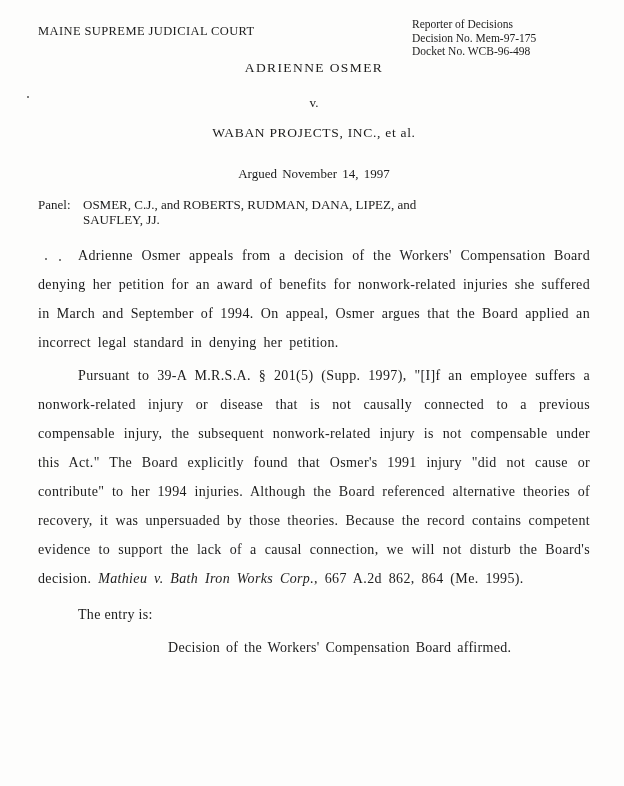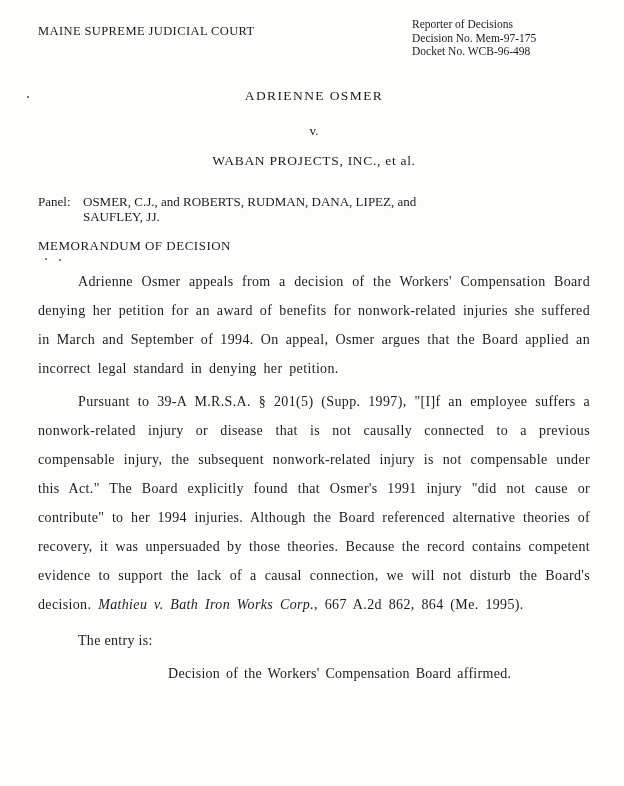--- a/index.html
+++ b/index.html
@@ -31,21 +31,21 @@
     white-space: nowrap;
   }
   .reporter-block {
     font-size: 11.5px;
     line-height: 13.5px;
     width: 178px;
     text-align: left;
   }
   .caption { text-align: center; }
   .party-appellant {
-    margin-top: 29px;
+    margin-top: 1px;
     font-size: 13.5px;
     letter-spacing: 1.4px;
   }
   .versus {
     margin-top: 19px;
     font-size: 13px;
   }
   .party-appellees {
     margin-top: 14px;
     font-size: 13.5px;
@@ -119,31 +119,31 @@
     </div>
   </div>
 
   <div class="caption">
     <div class="party-appellant">ADRIENNE OSMER</div>
     <div class="versus">v.</div>
     <div class="party-appellees">WABAN PROJECTS, INC., et al.</div>
   </div>
 
   <div class="dates">
+    <div>Argued November 14, 1997</div>
   </div>
 
   <div class="panel-row">
     <div class="panel-label">Panel:</div>
     <div class="panel-judges">
       <div>OSMER, C.J., and ROBERTS, RUDMAN, DANA, LIPEZ, and</div>
       <div>SAUFLEY, JJ.</div>
     </div>
   </div>
 
-  <div class="memo-heading">MEMORANDUM OF DECISION</div>
 
   <p class="body-para">Adrienne Osmer appeals from a decision of the Workers' Compensation Board denying her petition for an award of benefits for nonwork-related injuries she suffered in March and September of 1994.  On appeal, Osmer argues that the Board applied an incorrect legal standard in denying her petition.</p>
 
   <p class="body-para second"><span>Pursuant to 39-A M.R.S.A. § 201(5) (Supp. 1997), "[I]f an employee suffers a nonwork-related injury or disease that is not causally connected to a previous compensable injury, the subsequent nonwork-related injury is not compensable under this Act."  The Board explicitly found that Osmer's 1991 injury "did not cause or contribute" to her 1994 injuries.  Although the Board referenced alternative theories of recovery, it was unpersuaded by those theories.  Because the record contains competent evidence to support the lack of a causal connection, we will not disturb the Board's decision. </span><i class="cite">Mathieu v. Bath Iron Works Corp.</i><span>, 667 A.2d 862, 864 (Me. 1995).</span></p>
 
   <p class="entry-label">The entry is:</p>
 
   <p class="entry-text">Decision of the Workers' Compensation Board affirmed.</p>
 
   <div class="speck" style="left:27px; top:96px; width:2px; height:2px;"></div>

